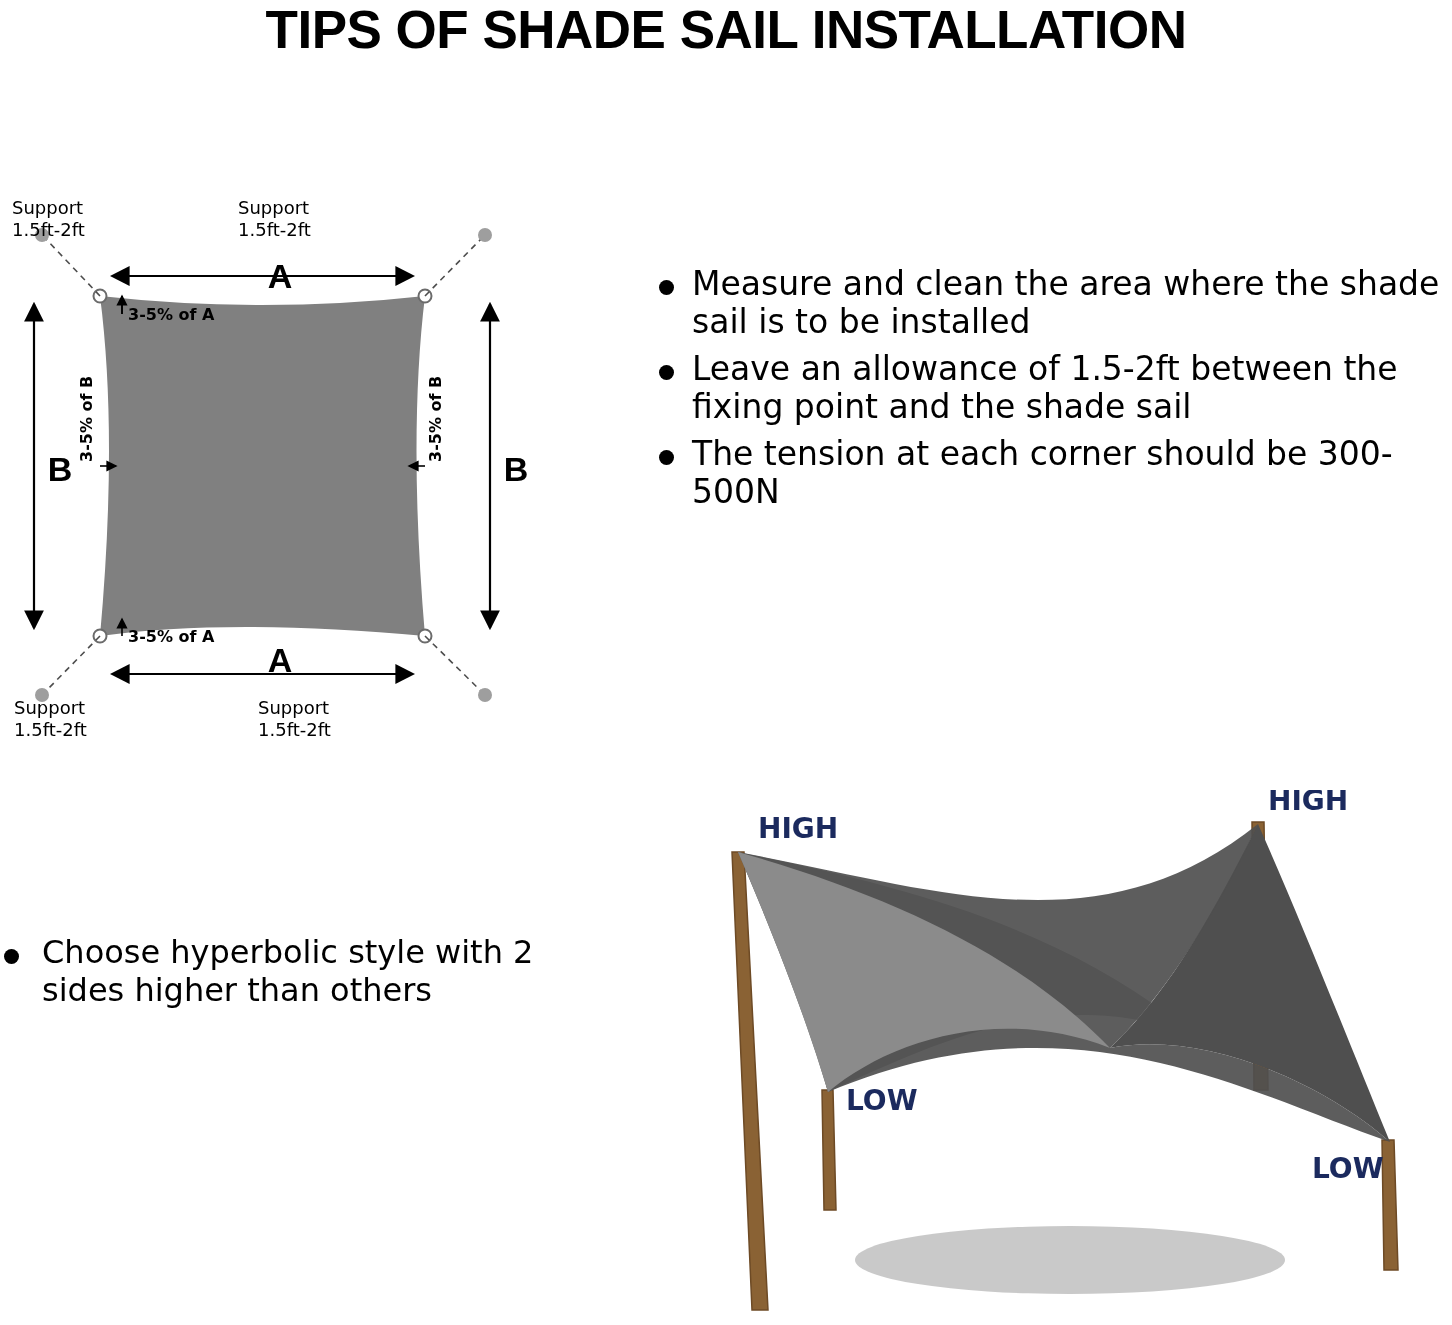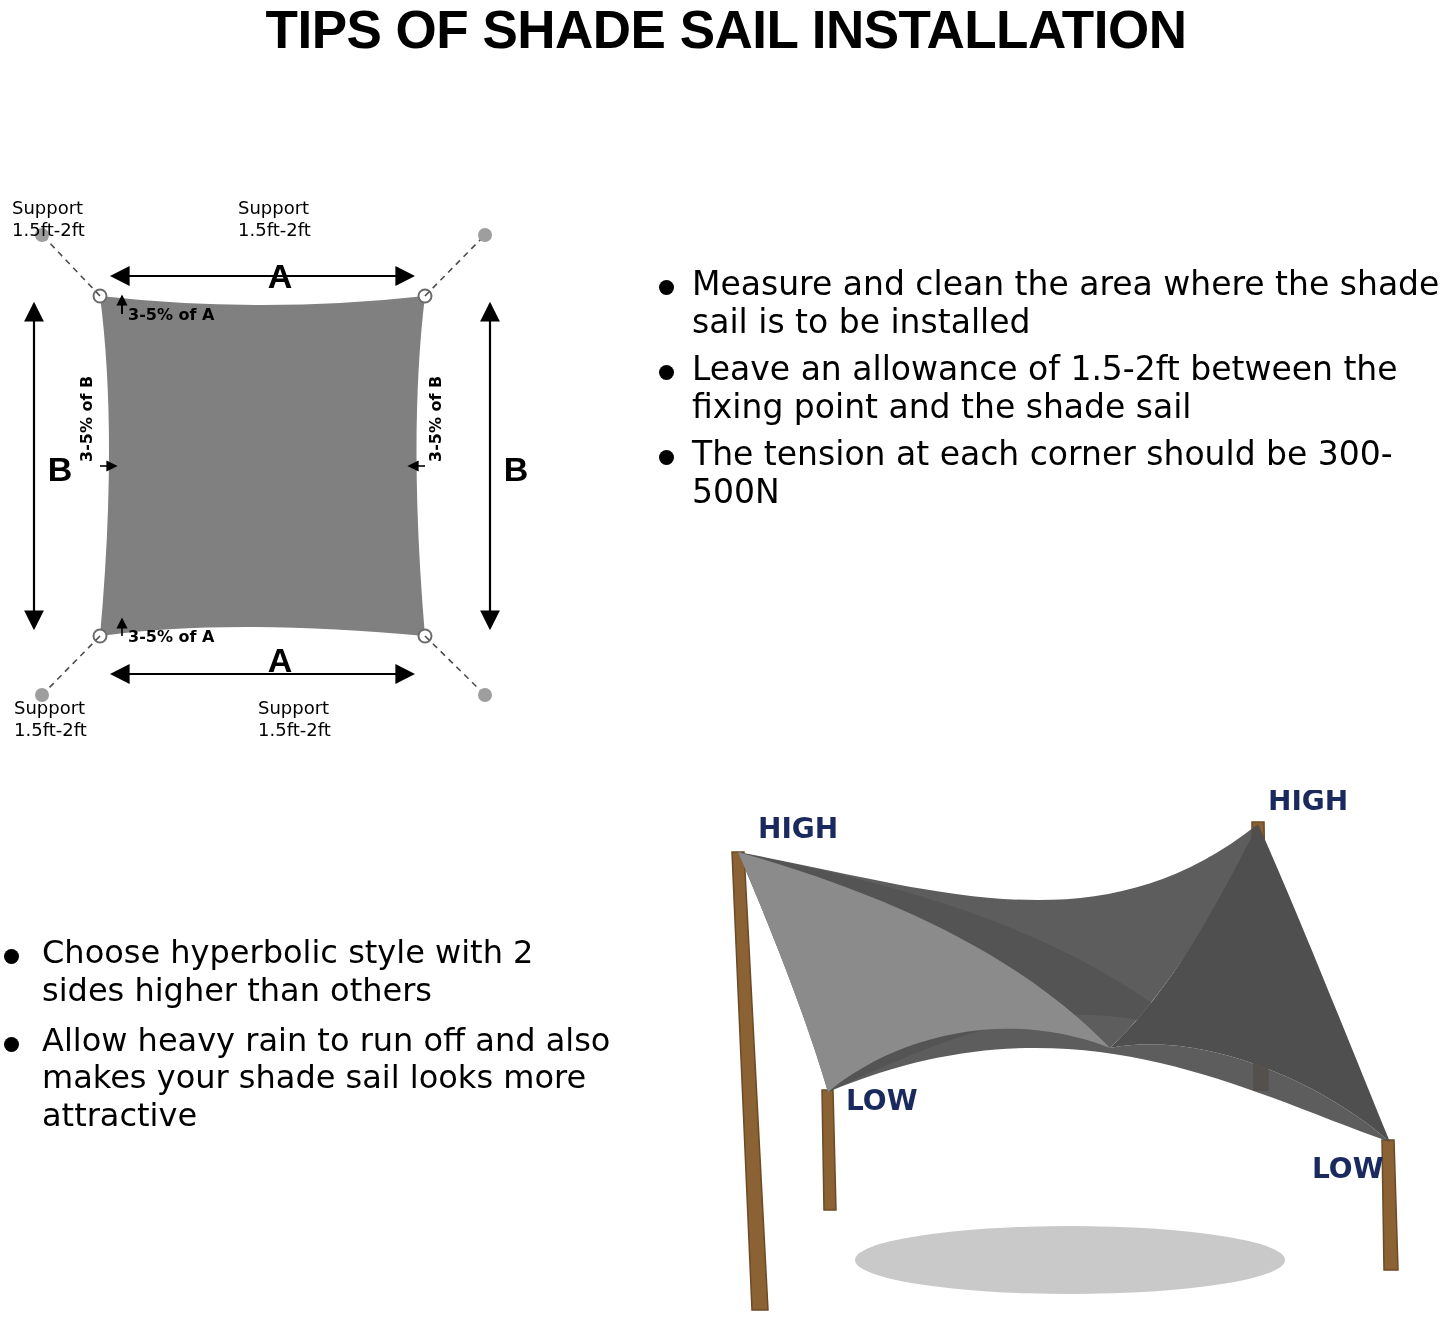--- a/index.html
+++ b/index.html
@@ -182,21 +182,20 @@
   <ul class="bl">
     <li>Measure and clean the area where the shade sail is to be installed</li>
     <li>Leave an allowance of 1.5-2ft between the fixing point and the shade sail</li>
     <li>The tension at each corner should be 300-500N</li>
   </ul>
 </div>
 
 <div class="bullets-left">
   <ul class="bl">
     <li>Choose hyperbolic style with 2 sides higher than others</li>
-    <li>Allow heavy rain to run off and also makes your shade sail looks more attractive</li>
   </ul>
 </div>
 
 <div class="bottom-diagram">
   <svg width="812" height="535" viewBox="0 0 812 535" xmlns="http://www.w3.org/2000/svg">
 
     <ellipse cx="430" cy="470" rx="215" ry="34" fill="#b7b7b7" opacity="0.75"></ellipse>
 
     <polygon points="92,62 104,62 128,520 112,520" fill="#8a6234" stroke="#6d4a25" stroke-width="1.5"></polygon>
 

